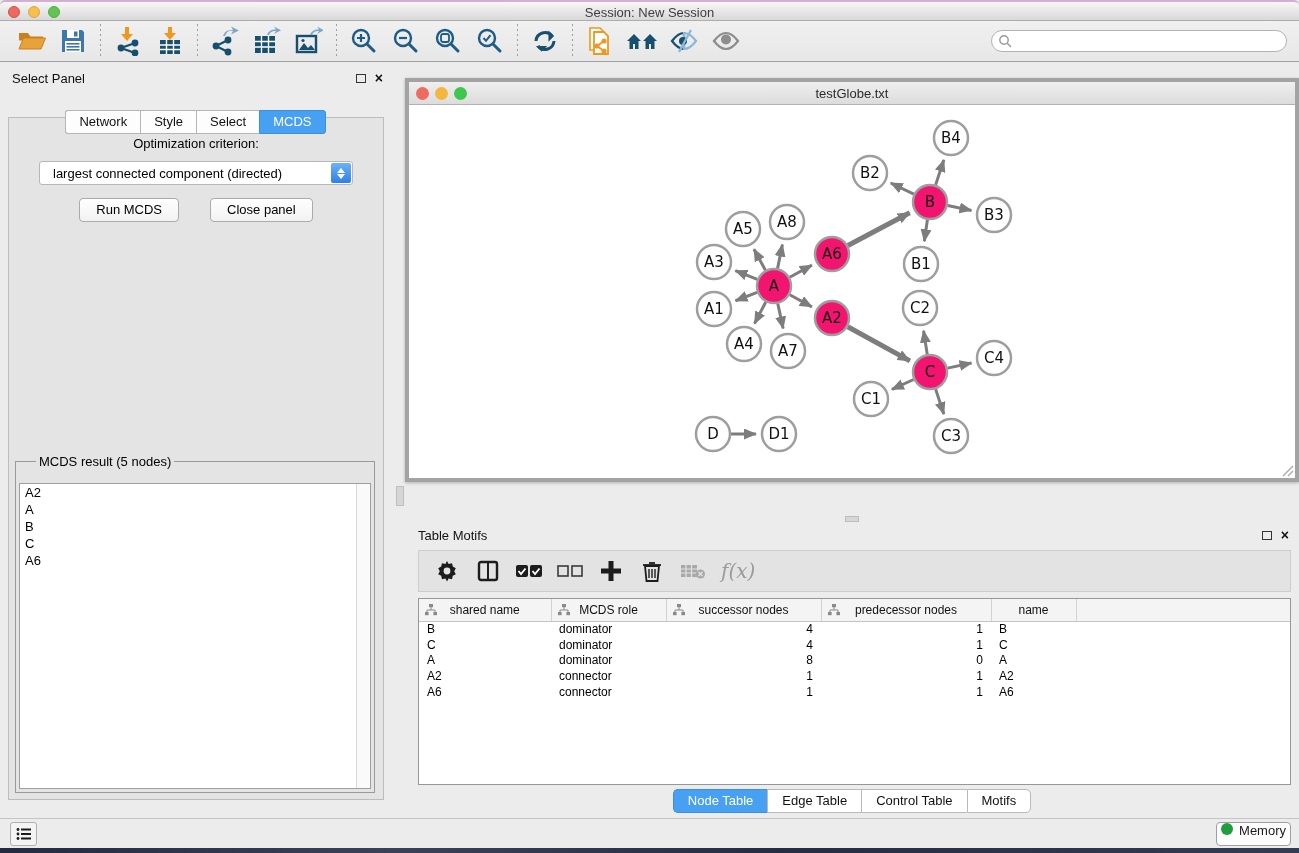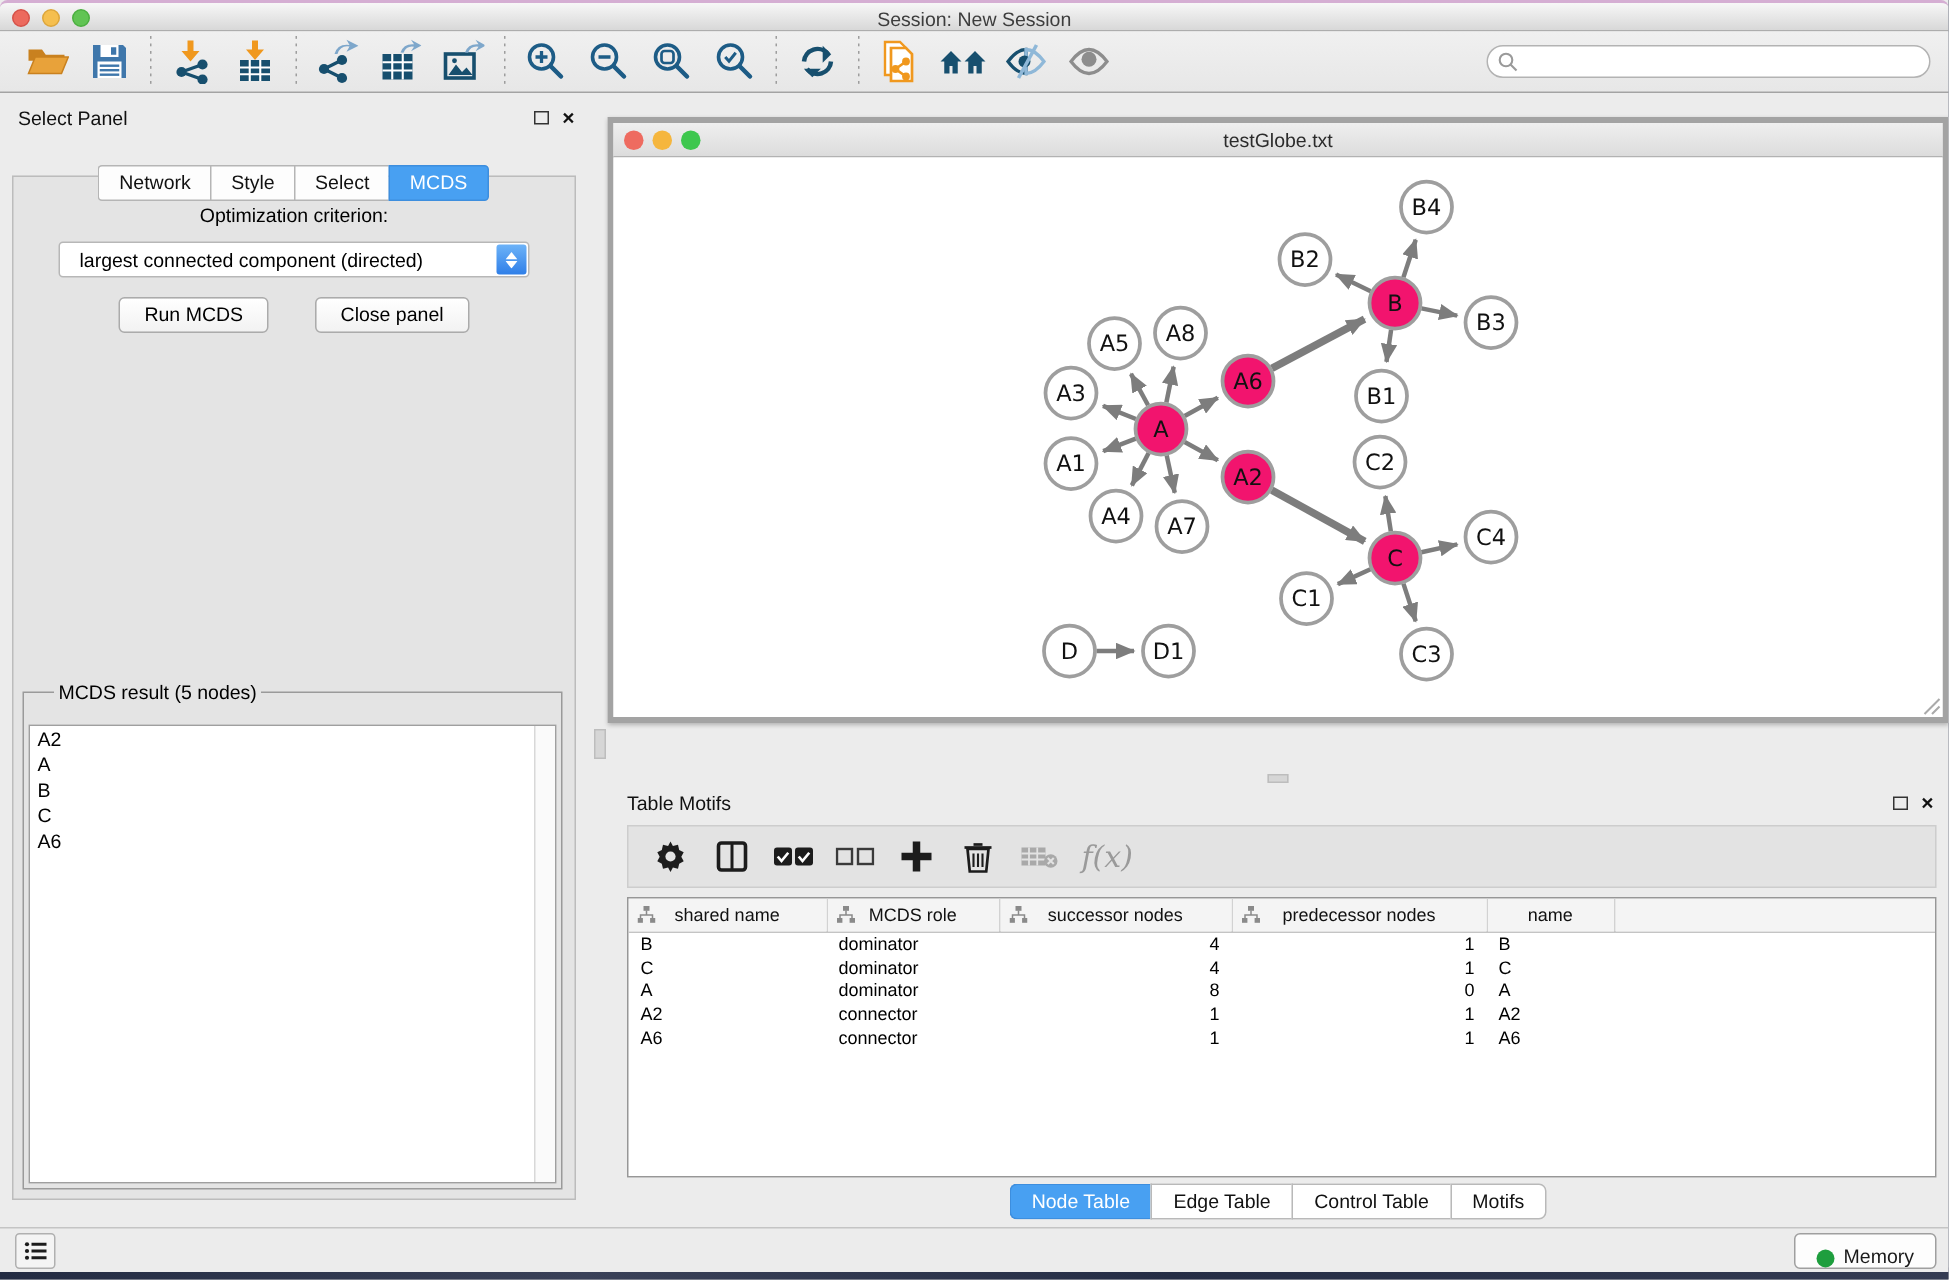--- a/index.html
+++ b/index.html
@@ -112,22 +112,22 @@
   .tp-tab:last-child { border-right-width:1px; border-radius:0 5px 5px 0; }
   .tp-tab.active { background:#48a0f2; color:#fff; border-color:#3d8ede; }
 
   
   .status-bar { position:absolute; left:0; right:0; top:818px; height:30px; background:#ececec;
      border-top:1px solid #c4c4c4; }
   .list-btn { position:absolute; left:10px; top:3px; width:27px; height:24px;
      background:#f4f4f4; border:1px solid #b0b0b0; border-radius:3px;
      display:flex; align-items:center; justify-content:center; }
   .memory-btn { position:absolute; right:8px; top:3px; height:24px; background:#fdfdfd;
-     border:1px solid #9f9f9f; border-radius:4px; display:flex; align-items:flex-end;
-     gap:6px; padding:0 14px; }
+     border:1px solid #9f9f9f; border-radius:4px; display:flex; align-items:flex-start;
+     gap:6px; padding:0 4px; }
   .mem-dot { width:12px; height:12px; border-radius:50%; background:#1e9e3e; }
 </style>
 </head>
 <body>
 
 <div class="stage">
   <div class="wallpaper-strip"></div>
 
   <div class="app">
 

